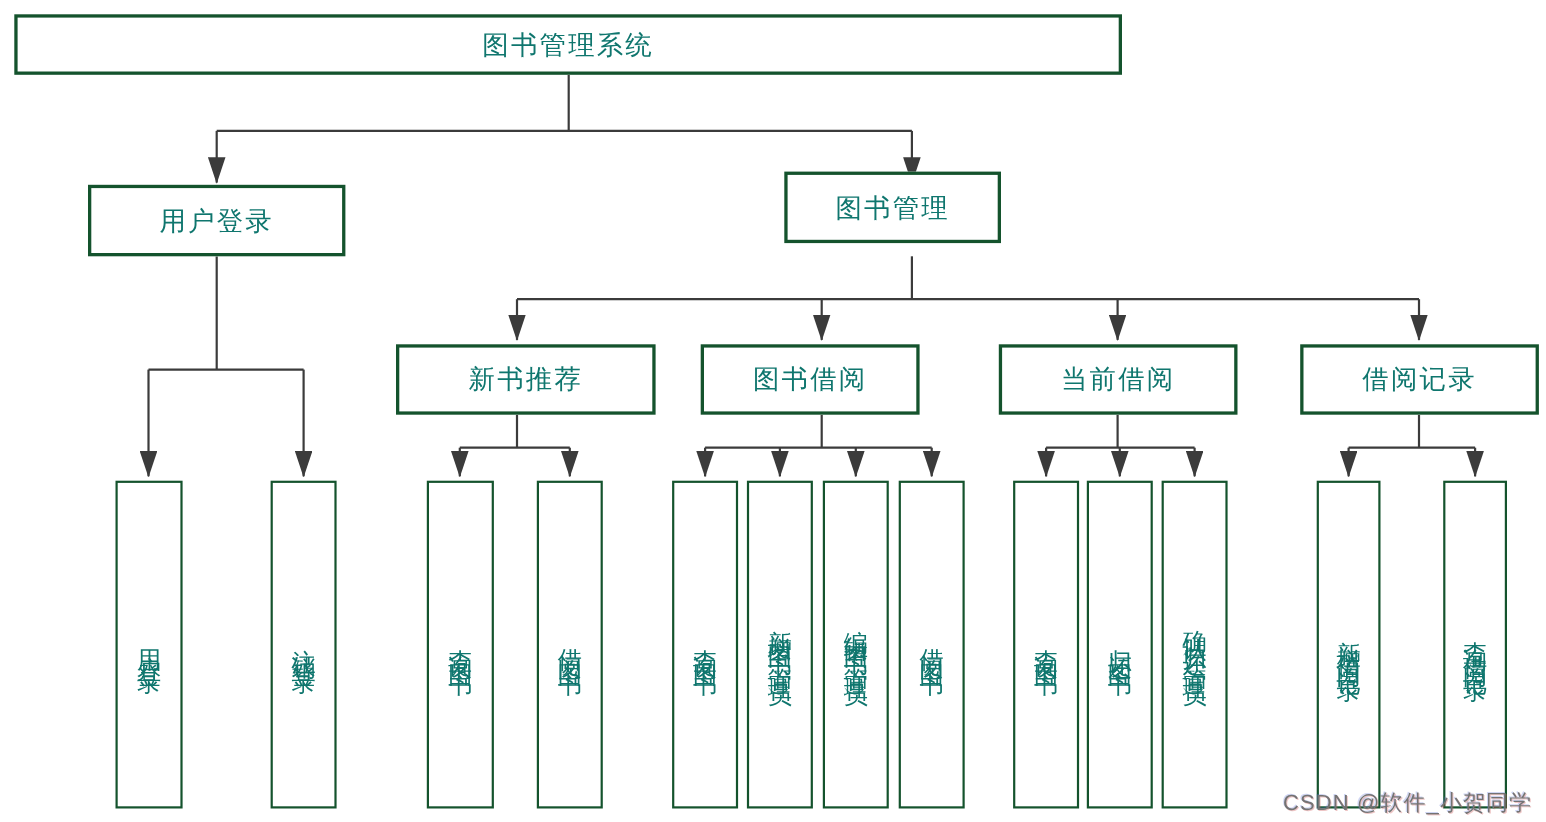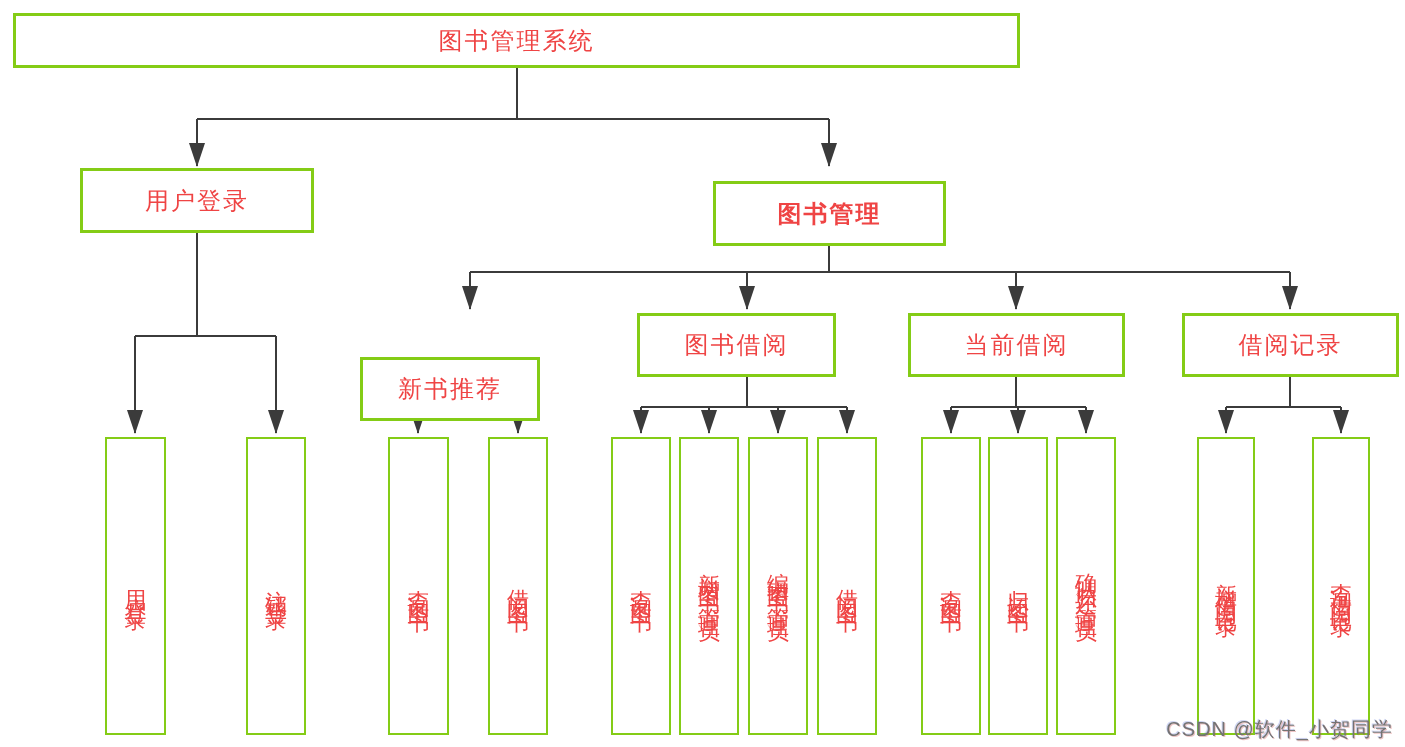--- a/index.html
+++ b/index.html
@@ -3,21 +3,21 @@
 <meta charset="utf-8">
 <style>
   html,body{margin:0;padding:0;background:#ffffff;}
   .stage{
     position:relative;width:1405px;height:747px;background:#ffffff;overflow:hidden;
     font-family:"Liberation Sans","DejaVu Sans",sans-serif;
   }
   svg.connectors{position:absolute;left:0;top:0;z-index:1;pointer-events:none;}
   .box{
     position:absolute;z-index:2;box-sizing:border-box;background:#ffffff;
-    border:3px solid #84cc16;color:#ef4444;
+    border:3px solid #14532d;color:#0f766e;
     display:flex;align-items:center;justify-content:center;text-align:center;
   }
   .h-label{font-size:24px;letter-spacing:2px;white-space:nowrap;}
   .leaf{border-width:2.5px;}
   .v-label{
     writing-mode:vertical-rl;text-orientation:mixed;
     font-size:22px;letter-spacing:7px;line-height:1;white-space:nowrap;
   }
   .watermark{
     position:absolute;z-index:3;right:12px;bottom:4px;
@@ -80,25 +80,25 @@
     </g>
   </svg>
 
   <div class="box" style="left:13px;top:13px;width:1007px;height:55px;">
     <span class="h-label">图书管理系统</span>
   </div>
 
   <div class="box" style="left:80px;top:168px;width:234px;height:65px;">
     <span class="h-label">用户登录</span>
   </div>
-  <div class="box" style="left:713px;top:181px;width:233px;height:65px;font-weight:bold;">
+  <div class="box" style="left:713px;top:156px;width:197px;height:65px;">
     <span class="h-label">图书管理</span>
   </div>
 
-  <div class="box" style="left:360px;top:313px;width:180px;height:64px;margin-top:44px;">
+  <div class="box" style="left:360px;top:313px;width:236px;height:64px;">
     <span class="h-label">新书推荐</span>
   </div>
   <div class="box" style="left:637px;top:313px;width:199px;height:64px;">
     <span class="h-label">图书借阅</span>
   </div>
   <div class="box" style="left:1182px;top:313px;width:217px;height:64px;">
     <span class="h-label">借阅记录</span>
   </div>
   <div class="box" style="left:908px;top:313px;width:217px;height:64px;">
     <span class="h-label">当前借阅</span>

